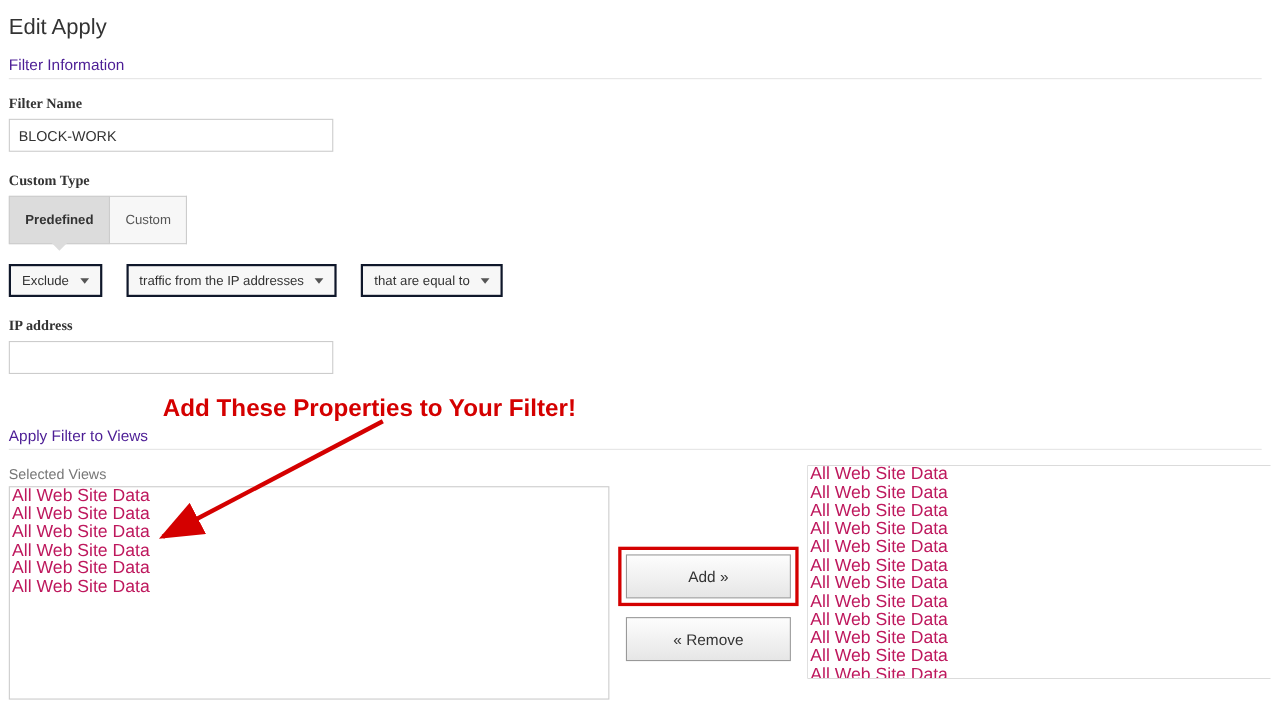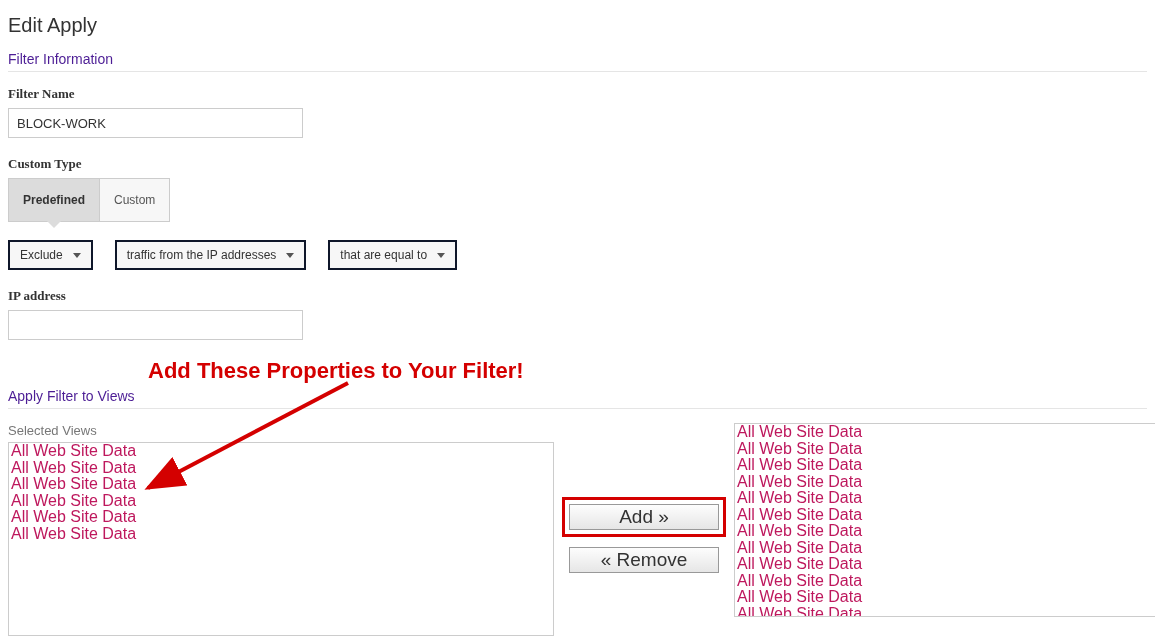--- a/index.html
+++ b/index.html
@@ -134,24 +134,24 @@
     width: 160px;
     display: flex;
     flex-direction: column;
     align-items: center;
     justify-content: center;
     gap: 10px;
     margin-top: 74px;
   }
   .gbtn {
     width: 150px;
-    height: 26px;
+    height: 40px;
     border: 1px solid #999;
     background: linear-gradient(#fdfdfd, #e6e6e6);
-    font-size: 19px;
+    font-size: 14px;
     color: #333;
     cursor: pointer;
   }
   .highlight-box {
     border: 3px solid #d40000;
     padding: 4px;
     display: inline-block;
   }
 
   .arrow-svg {

